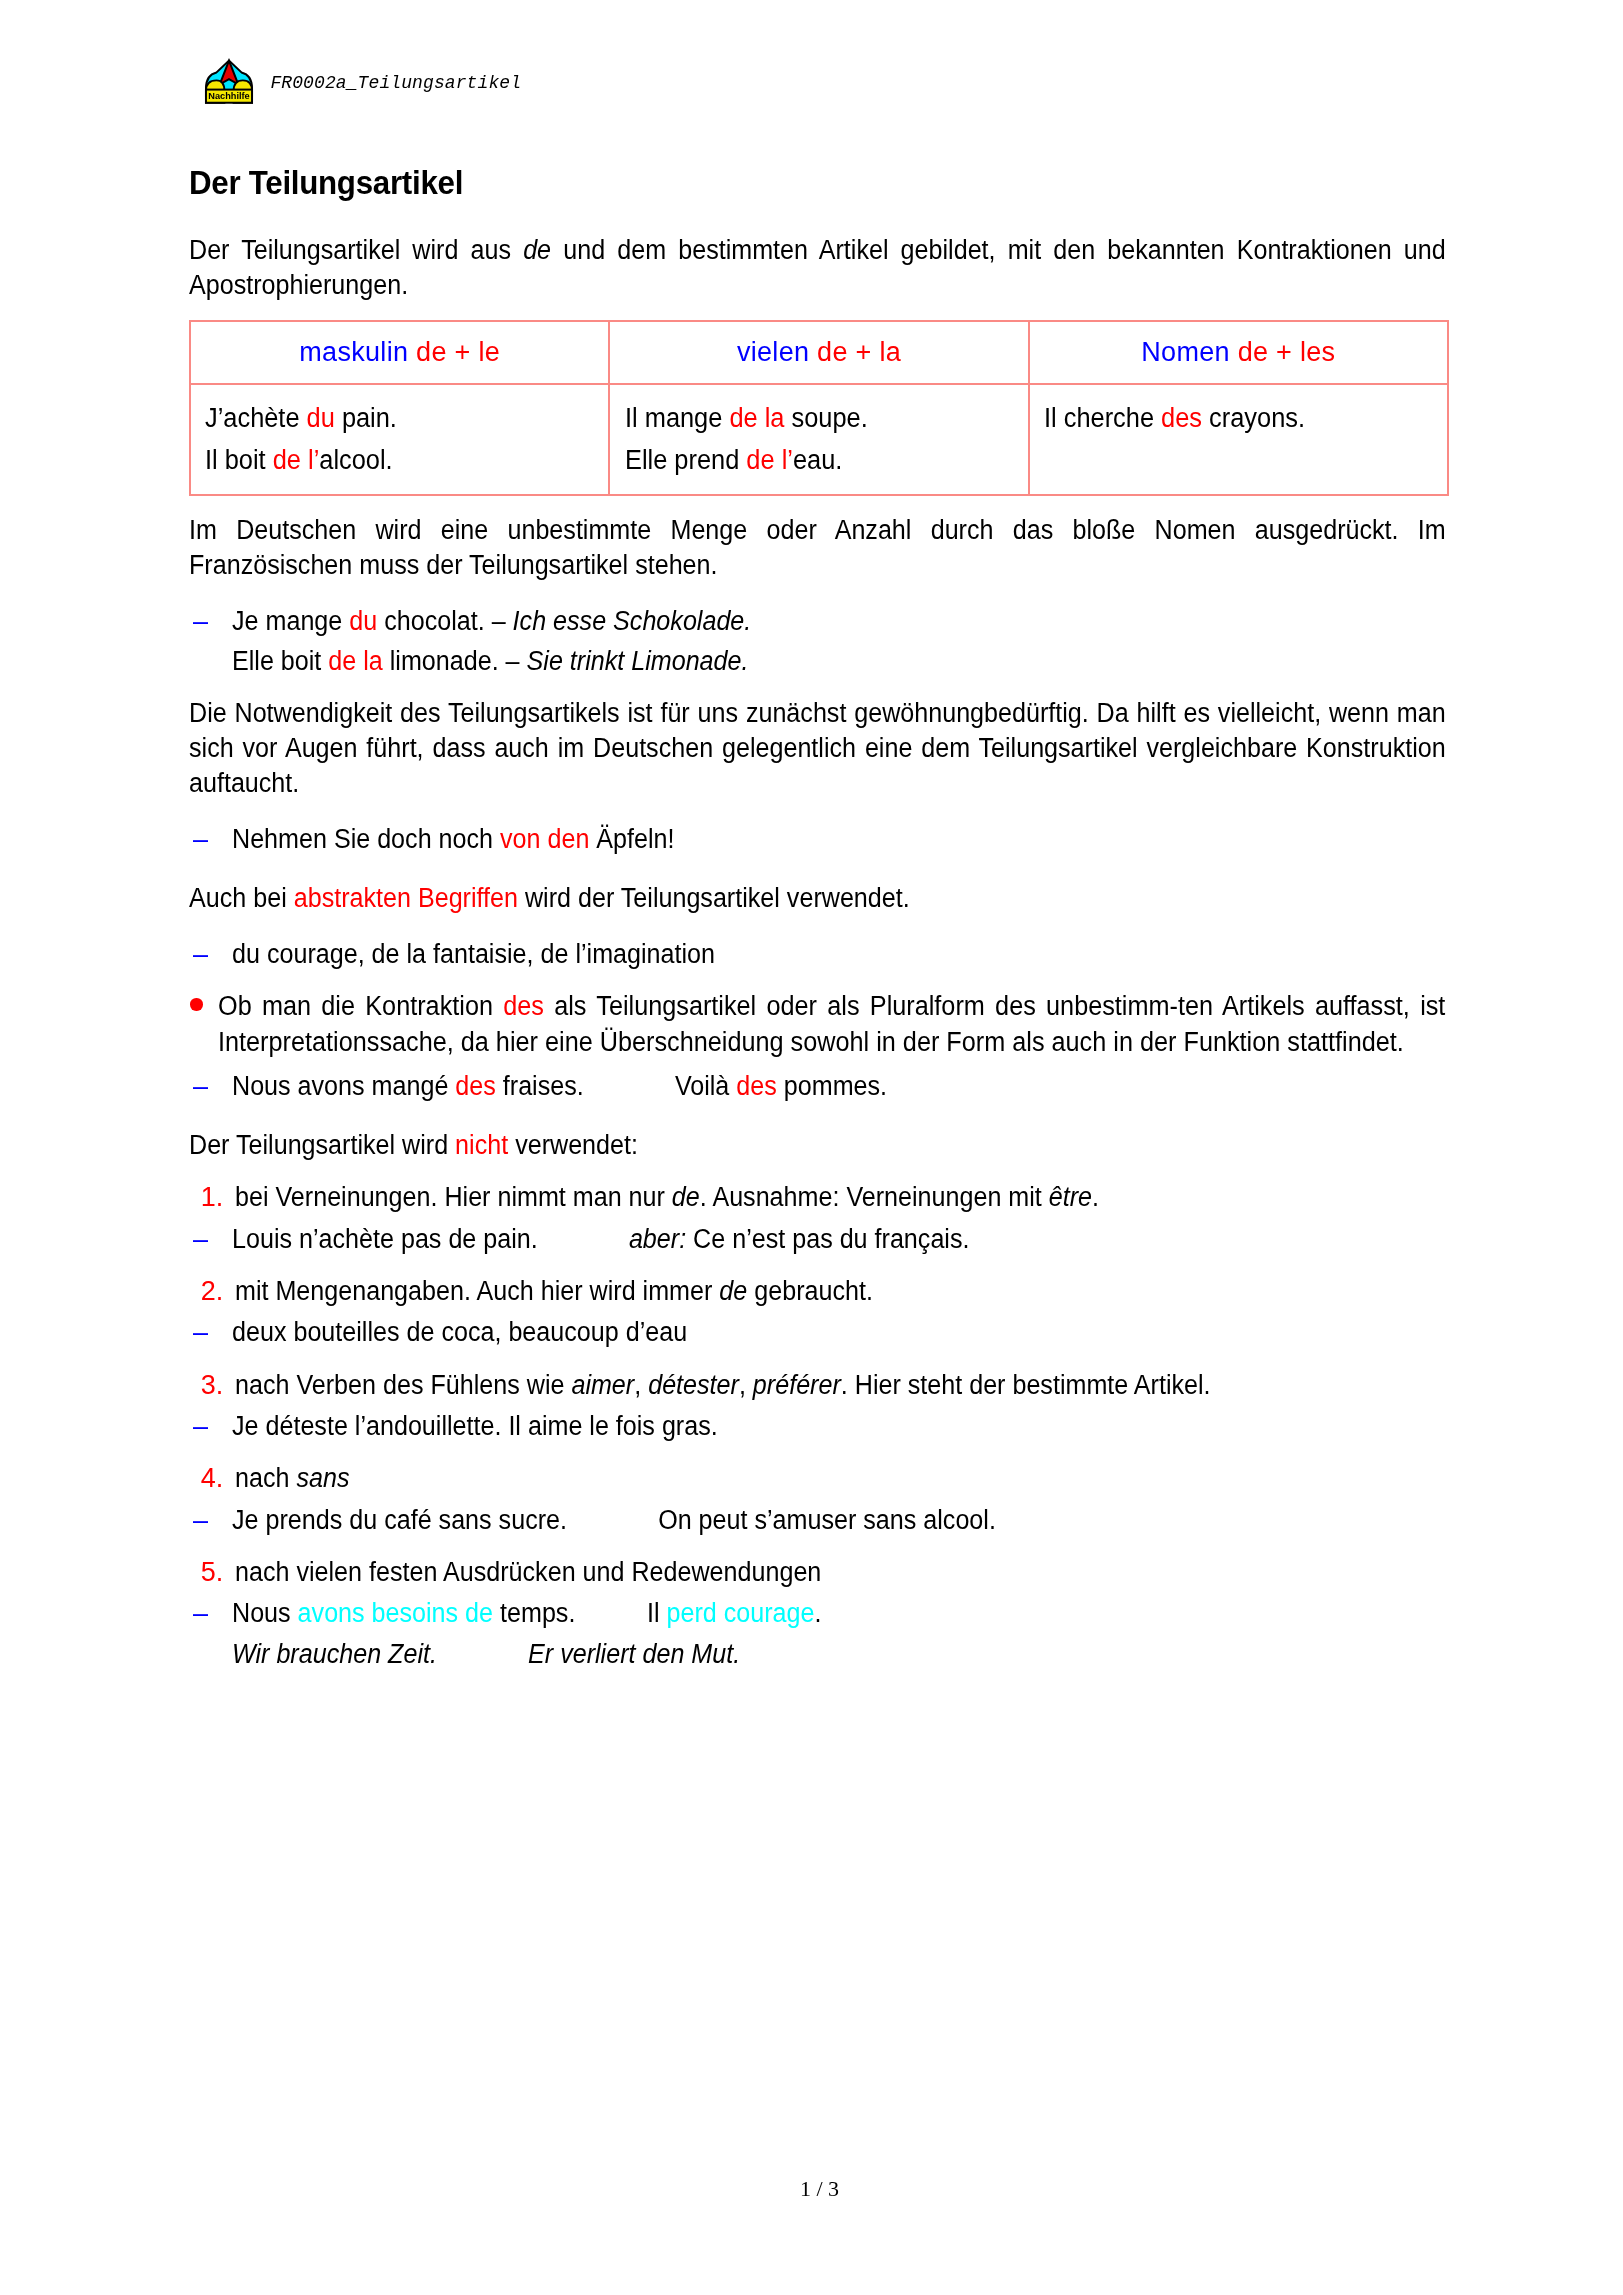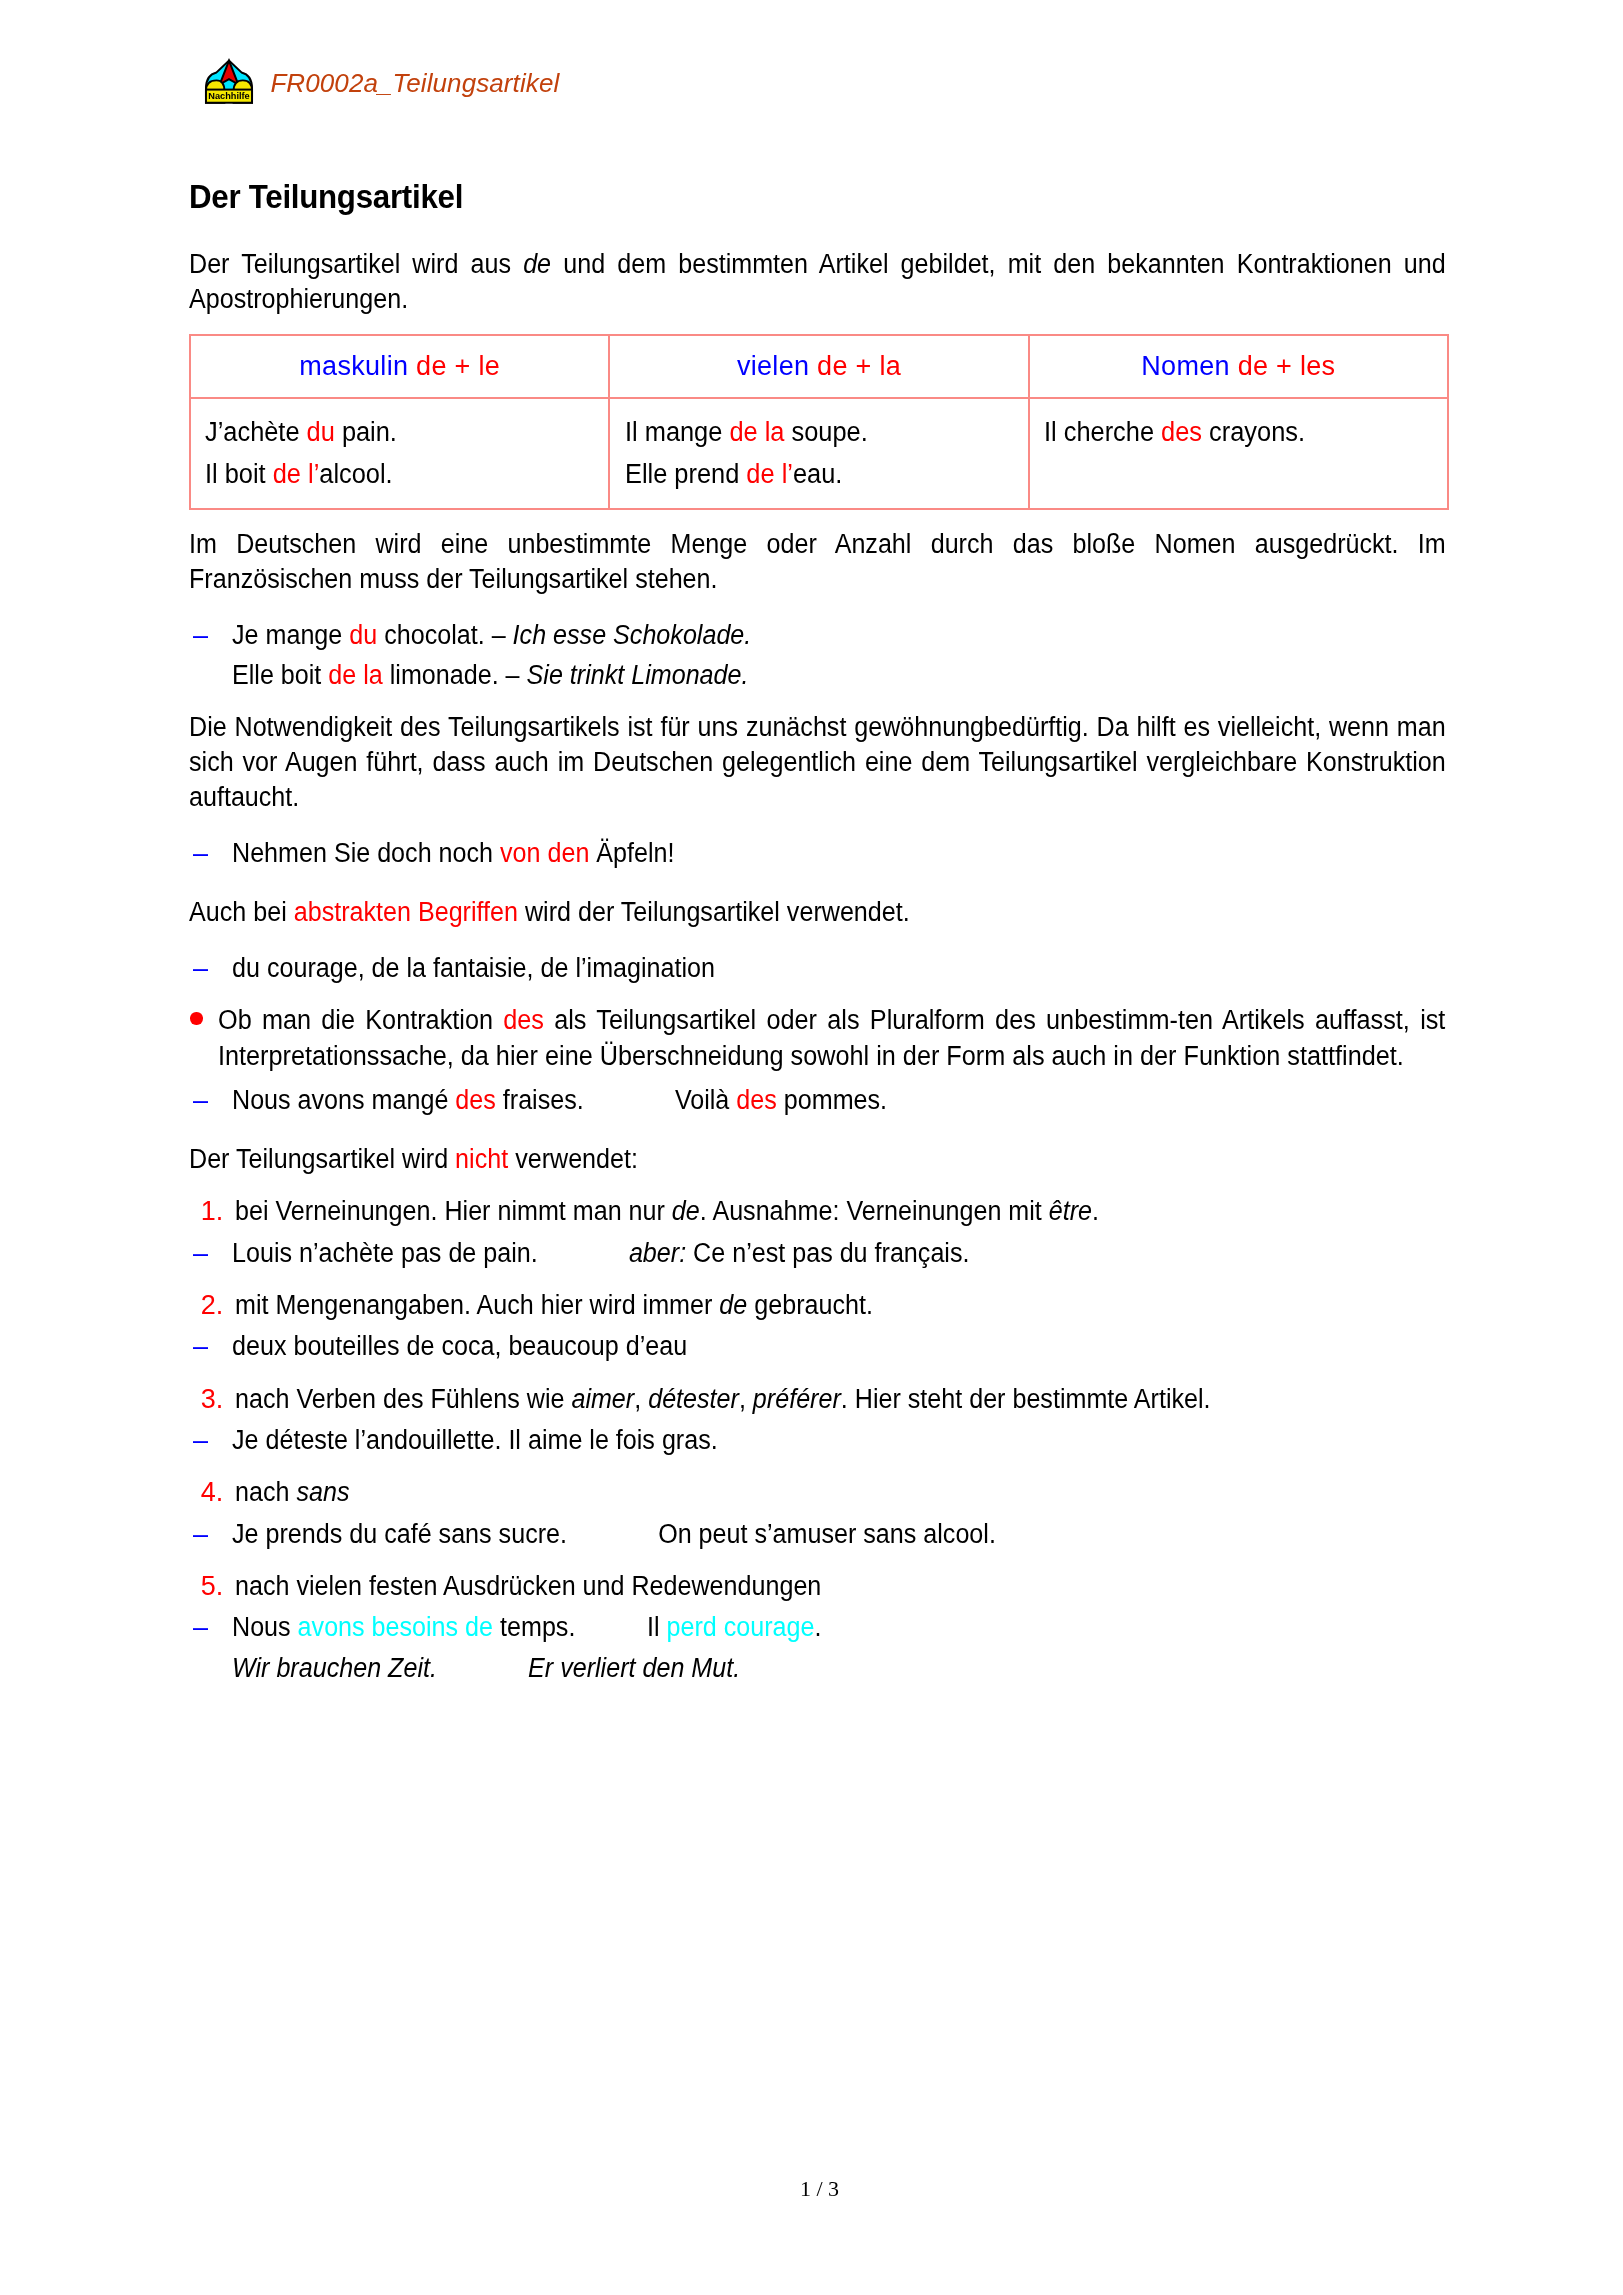--- a/index.html
+++ b/index.html
@@ -34,33 +34,33 @@
     gap: 14.4px;
   }
   .logo {
     width: 54px;
     height: 50px;
     position: relative;
     flex: 0 0 auto;
   }
   .logo svg { display: block; }
   .header-title {
-    font-family: Liberation Sans, sans-serif;
+    font-family: Liberation Mono, monospace;
     font-style: italic;
-    font-size: 26px;
+    font-size: 18px;
     letter-spacing: 0.1px;
-    color: #c2410c;
+    color: #000000;
     white-space: nowrap;
   }
 
   
   .content {
     position: absolute;
     left: 189px;
-    top: 177px;
+    top: 163px;
     width: 1257px;
   }
 
   h1.doc-title {
     font-family: "Liberation Sans", "DejaVu Sans", sans-serif;
     font-weight: bold;
     font-size: 34px;
     margin: 0 0 31px 0;
     letter-spacing: -0.3px;
     transform: scaleX(0.92);

